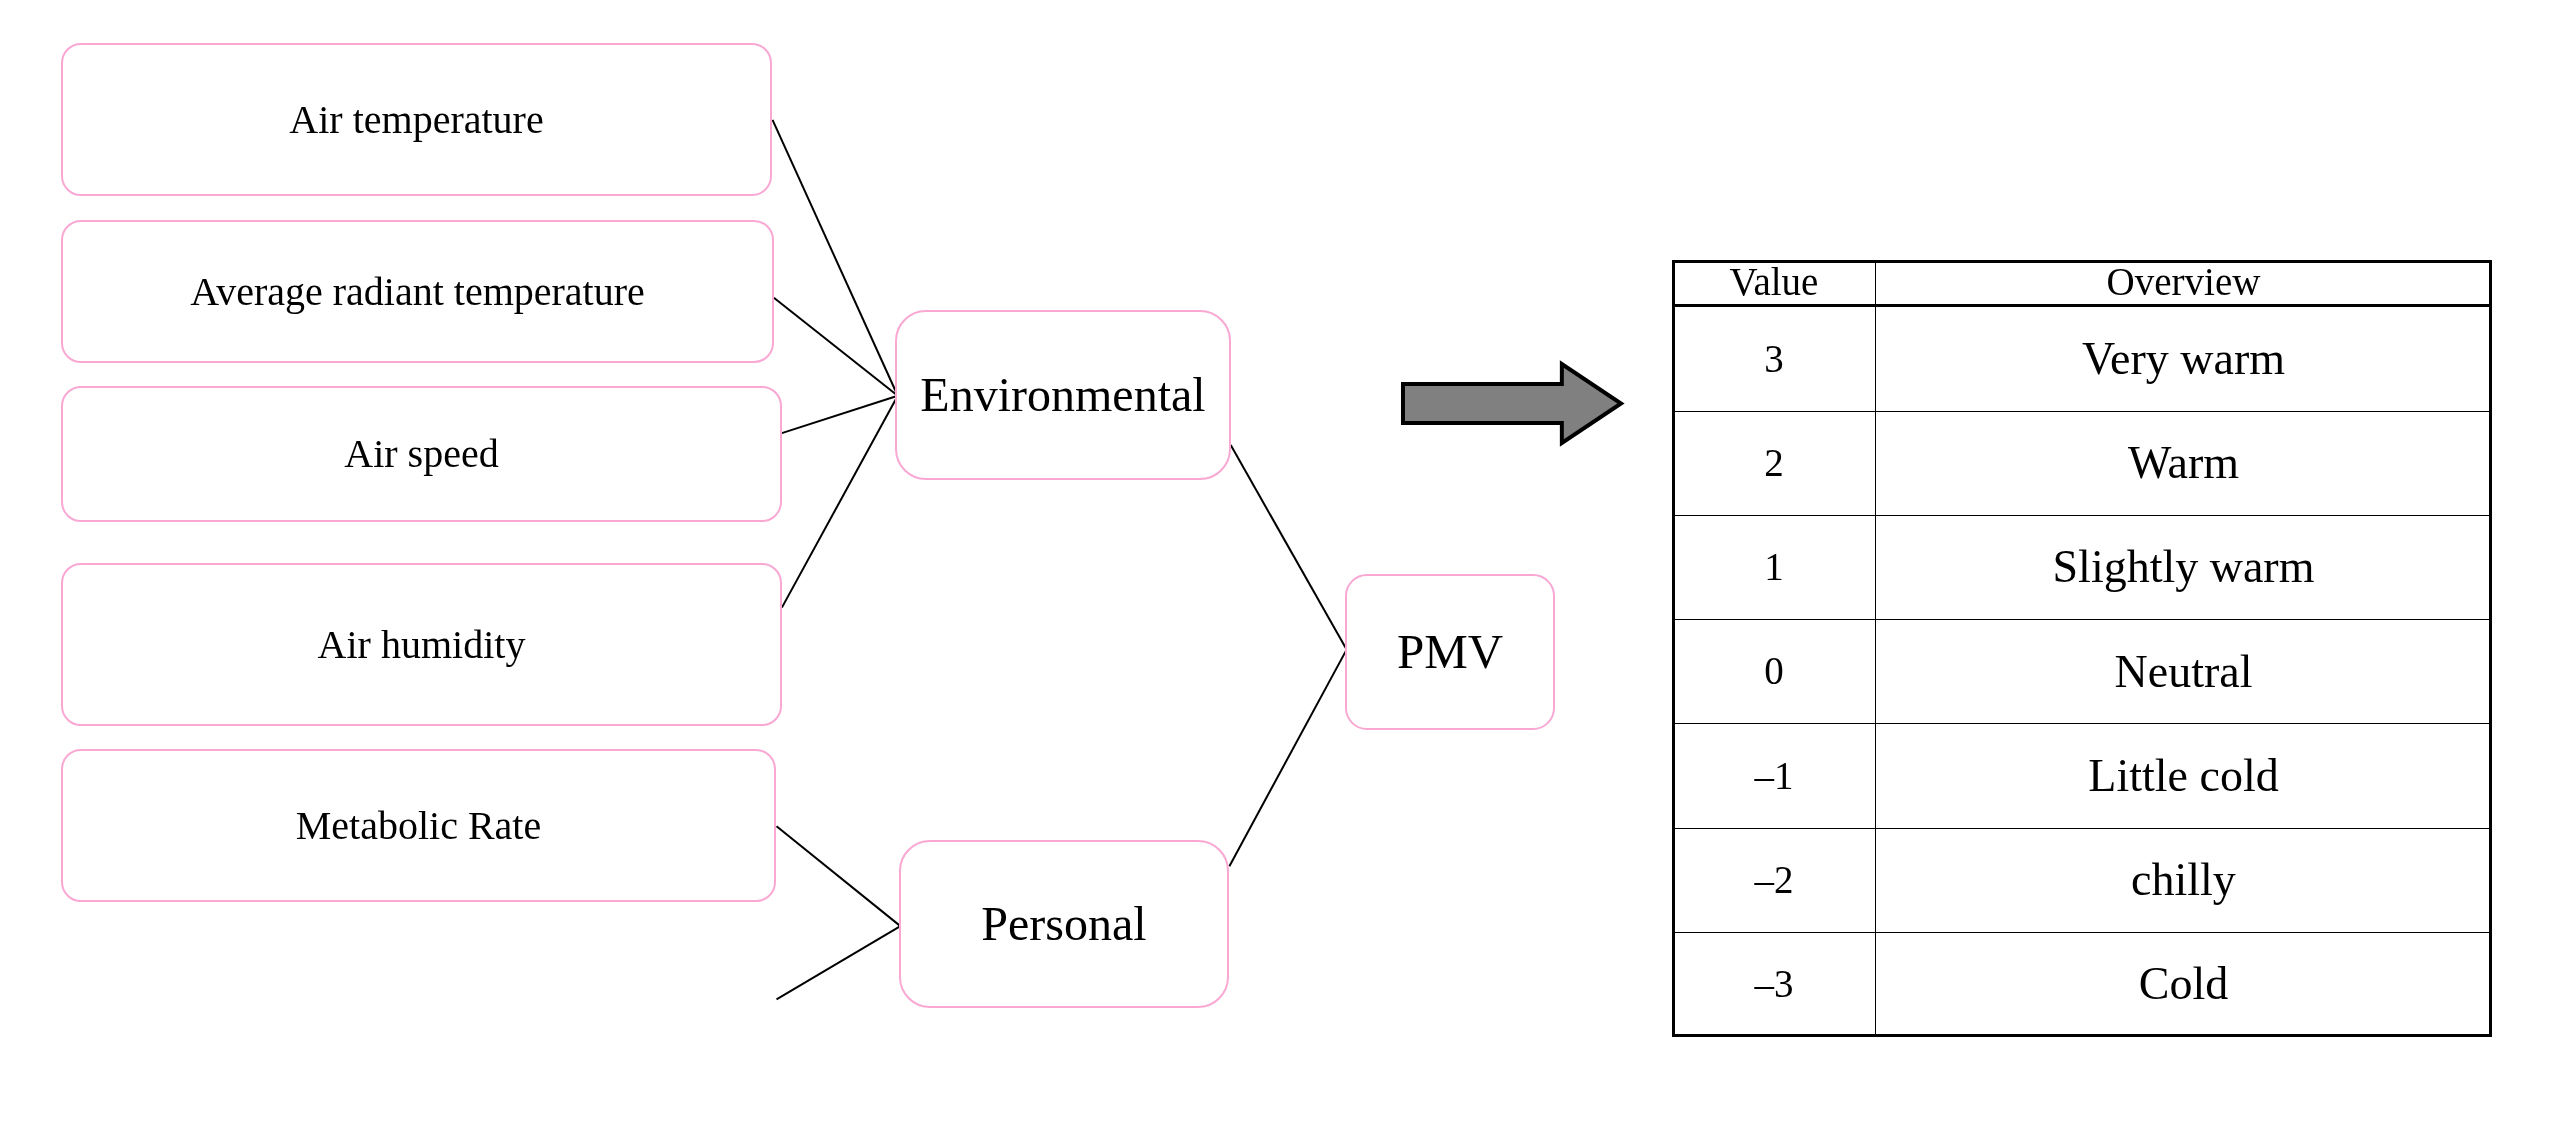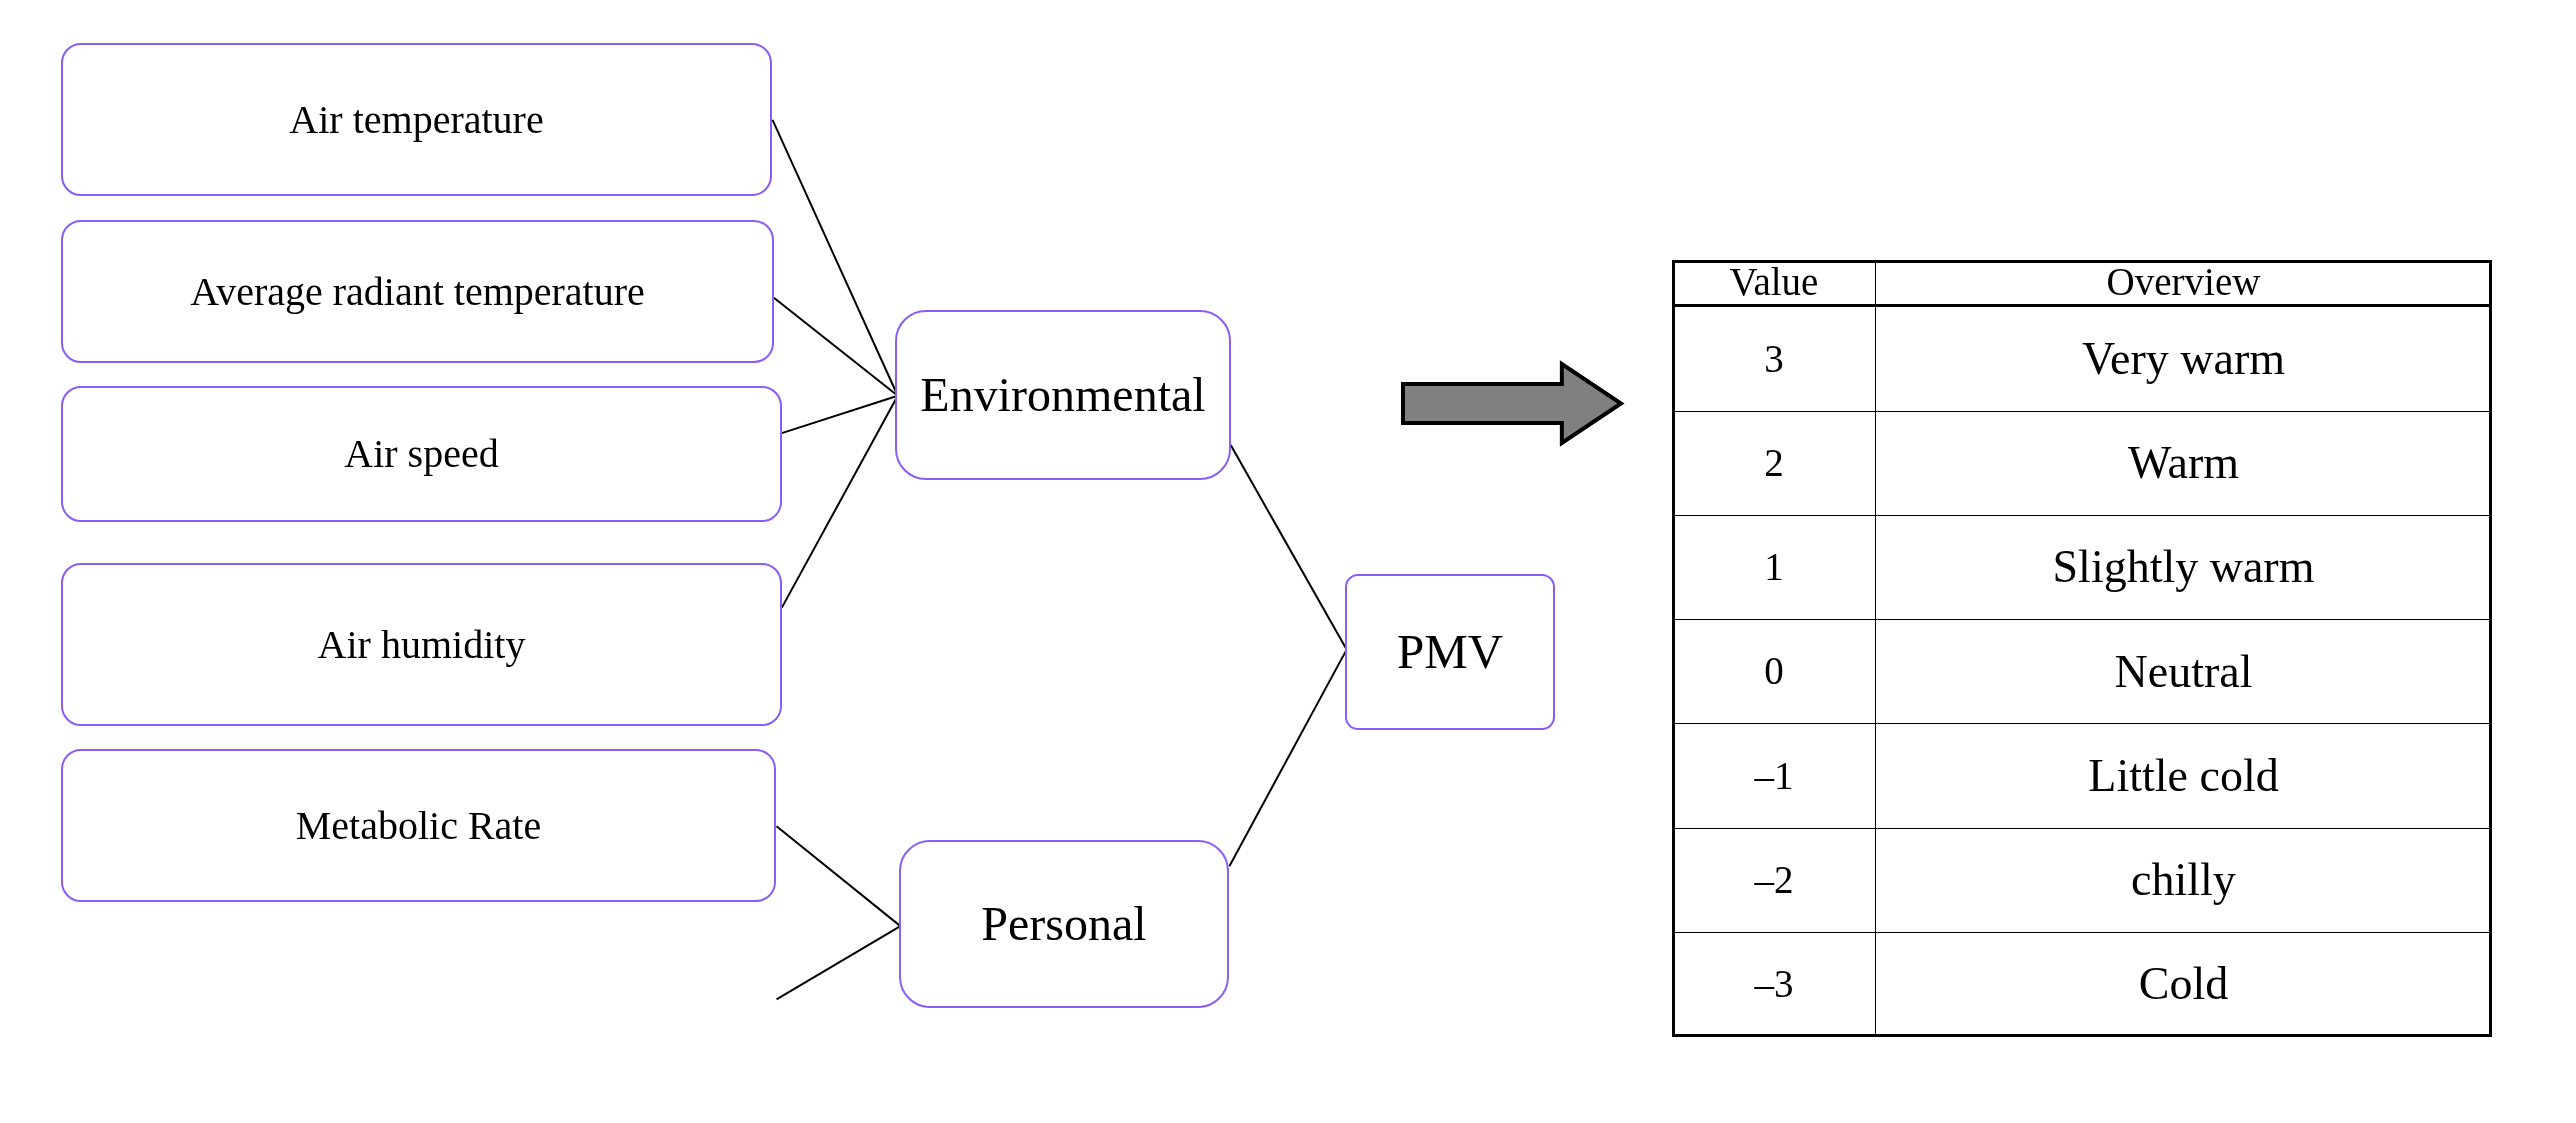--- a/index.html
+++ b/index.html
@@ -16,21 +16,21 @@
     position: relative;
     width: 2576px;
     height: 1124px;
     background: #ffffff;
     overflow: hidden;
   }
   
   .node {
     position: absolute;
     box-sizing: border-box;
-    border: 2px solid #8b5cf6;
+    border: 2px solid #f9a8d4;
     border-radius: 20px;
     background: #ffffff;
     display: flex;
     align-items: center;
     justify-content: center;
     text-align: right;
     line-height: 1.1;
     z-index: 3;
   }
   .node span {
@@ -39,21 +39,21 @@
   }
   .input-node {
     font-size: 40px;
   }
   .group-node {
     font-size: 48px;
     border-radius: 31px;
   }
   .pmv-node {
     font-size: 49px;
-    border-radius: 13px;
+    border-radius: 22px;
   }
   
   #links {
     position: absolute;
     left: 0;
     top: 0;
     width: 2576px;
     height: 1124px;
     z-index: 1;
     pointer-events: none;

